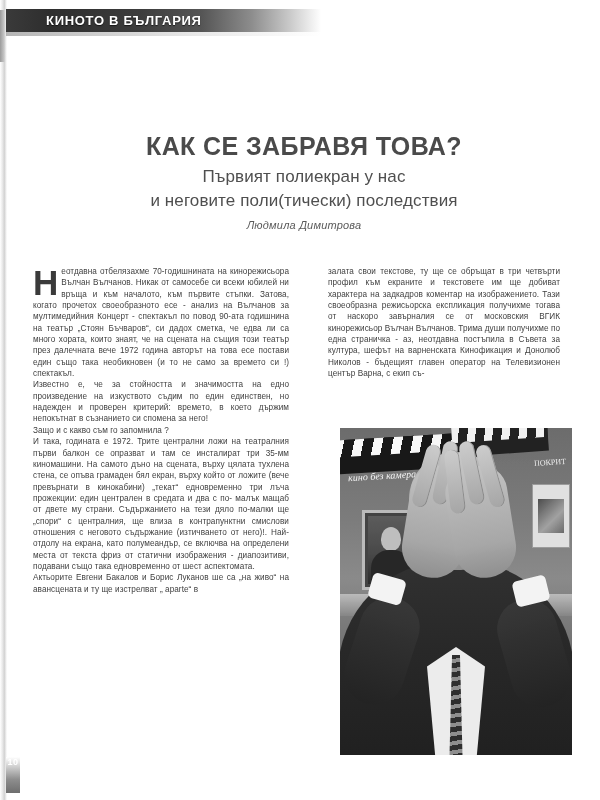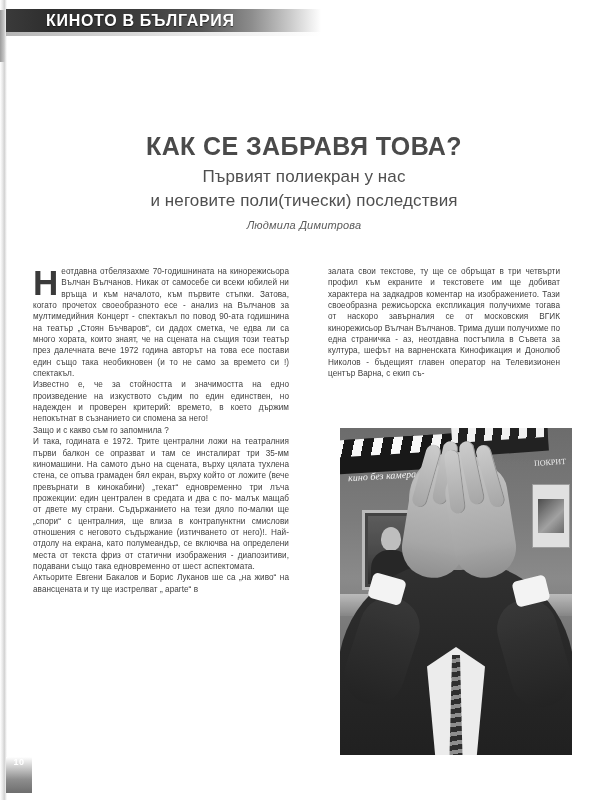--- a/index.html
+++ b/index.html
@@ -50,21 +50,21 @@
   .banner-shadow {
     position: absolute;
     left: 6px;
     top: 32px;
     width: 315px;
     height: 4px;
     background: linear-gradient(to right, rgba(120,120,120,.55), rgba(190,190,190,.35) 60%, rgba(255,255,255,0));
   }
   .banner-text {
     color: #ffffff;
-    font-size: 16px;
+    font-size: 13px;
     font-weight: bold;
     letter-spacing: .7px;
     margin-left: 40px;
     white-space: nowrap;
     text-shadow: 0 1px 1px rgba(0,0,0,.6);
   }
 
   
   .title-block {
     position: absolute;
@@ -333,21 +333,21 @@
     background: linear-gradient(to bottom, #ddc6ac, #bda084);
     border-radius: 8px;
     box-shadow: inset -1px 0 0 rgba(120,95,70,.45);
   }
 
   
   .folio {
     position: absolute;
     left: 6px;
     top: 757px;
-    width: 26px;
+    width: 14px;
     height: 36px;
     background: linear-gradient(to bottom, #ffffff 0%, #d8d8d8 22%, #8e8e8e 62%, #6e6e6e 100%);
     display: flex;
     align-items: flex-start;
     justify-content: center;
   }
   .folio span {
     color: #ffffff;
     font-size: 9px;
     font-weight: bold;

